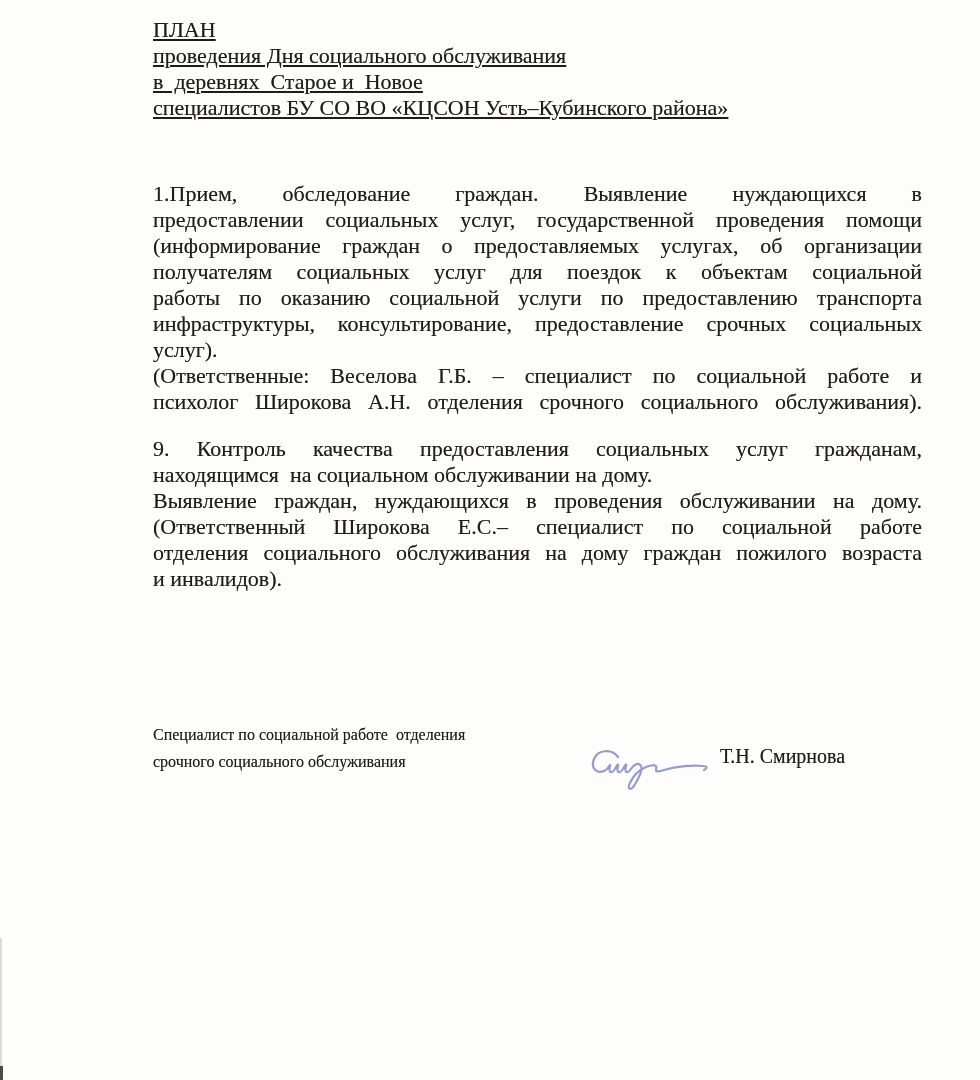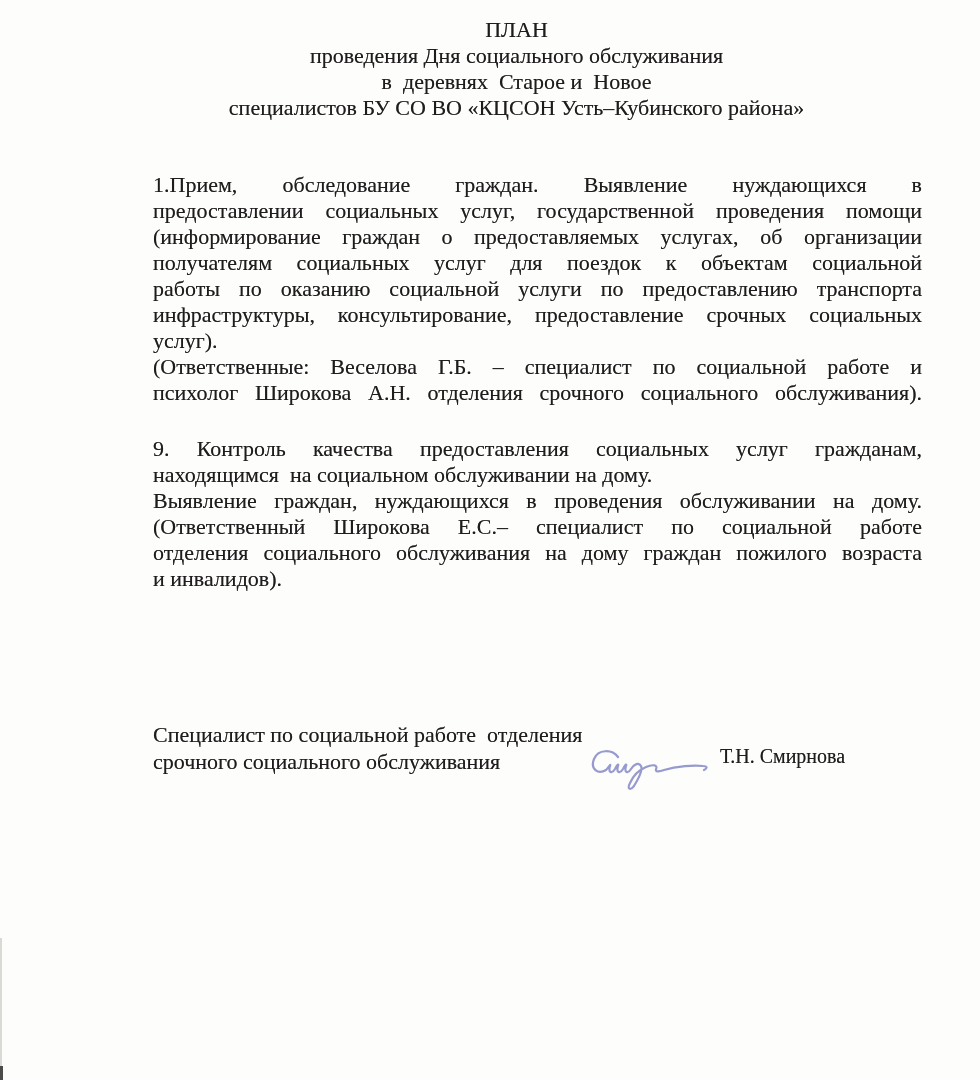--- a/index.html
+++ b/index.html
@@ -17,44 +17,45 @@
     color: #1e1c1c;
     text-shadow: 0 0 0.5px rgba(30, 28, 28, 0.55); 
   }
   .title-block {
     position: absolute;
     left: 153px;
     top: 17px;
     width: 727px;
     font-size: 22px;
     line-height: 26px;
-    text-align: center;
+    text-align: left;
+    text-decoration: underline;
   }
   .title-line { white-space: pre-wrap; }
   .para {
     position: absolute;
     left: 153px;
     width: 769px;
     font-size: 22px;
     line-height: 26px;
   }
-  .para-1 { top: 172px; }
+  .para-1 { top: 181px; }
   .para-2 { top: 436px; }
   .ln { white-space: pre-wrap; }
   .ln.j {
     white-space: normal;
     text-align: justify;
     text-align-last: justify;
   }
   .sig-role {
     position: absolute;
     left: 153px;
     top: 721px;
     width: 520px;
-    font-size: 22px;
+    font-size: 16px;
     line-height: 27px;
   }
   .sig-name {
     position: absolute;
     left: 720px;
     top: 743px;
     font-size: 20px;
     line-height: 26px;
     white-space: pre;
   }

